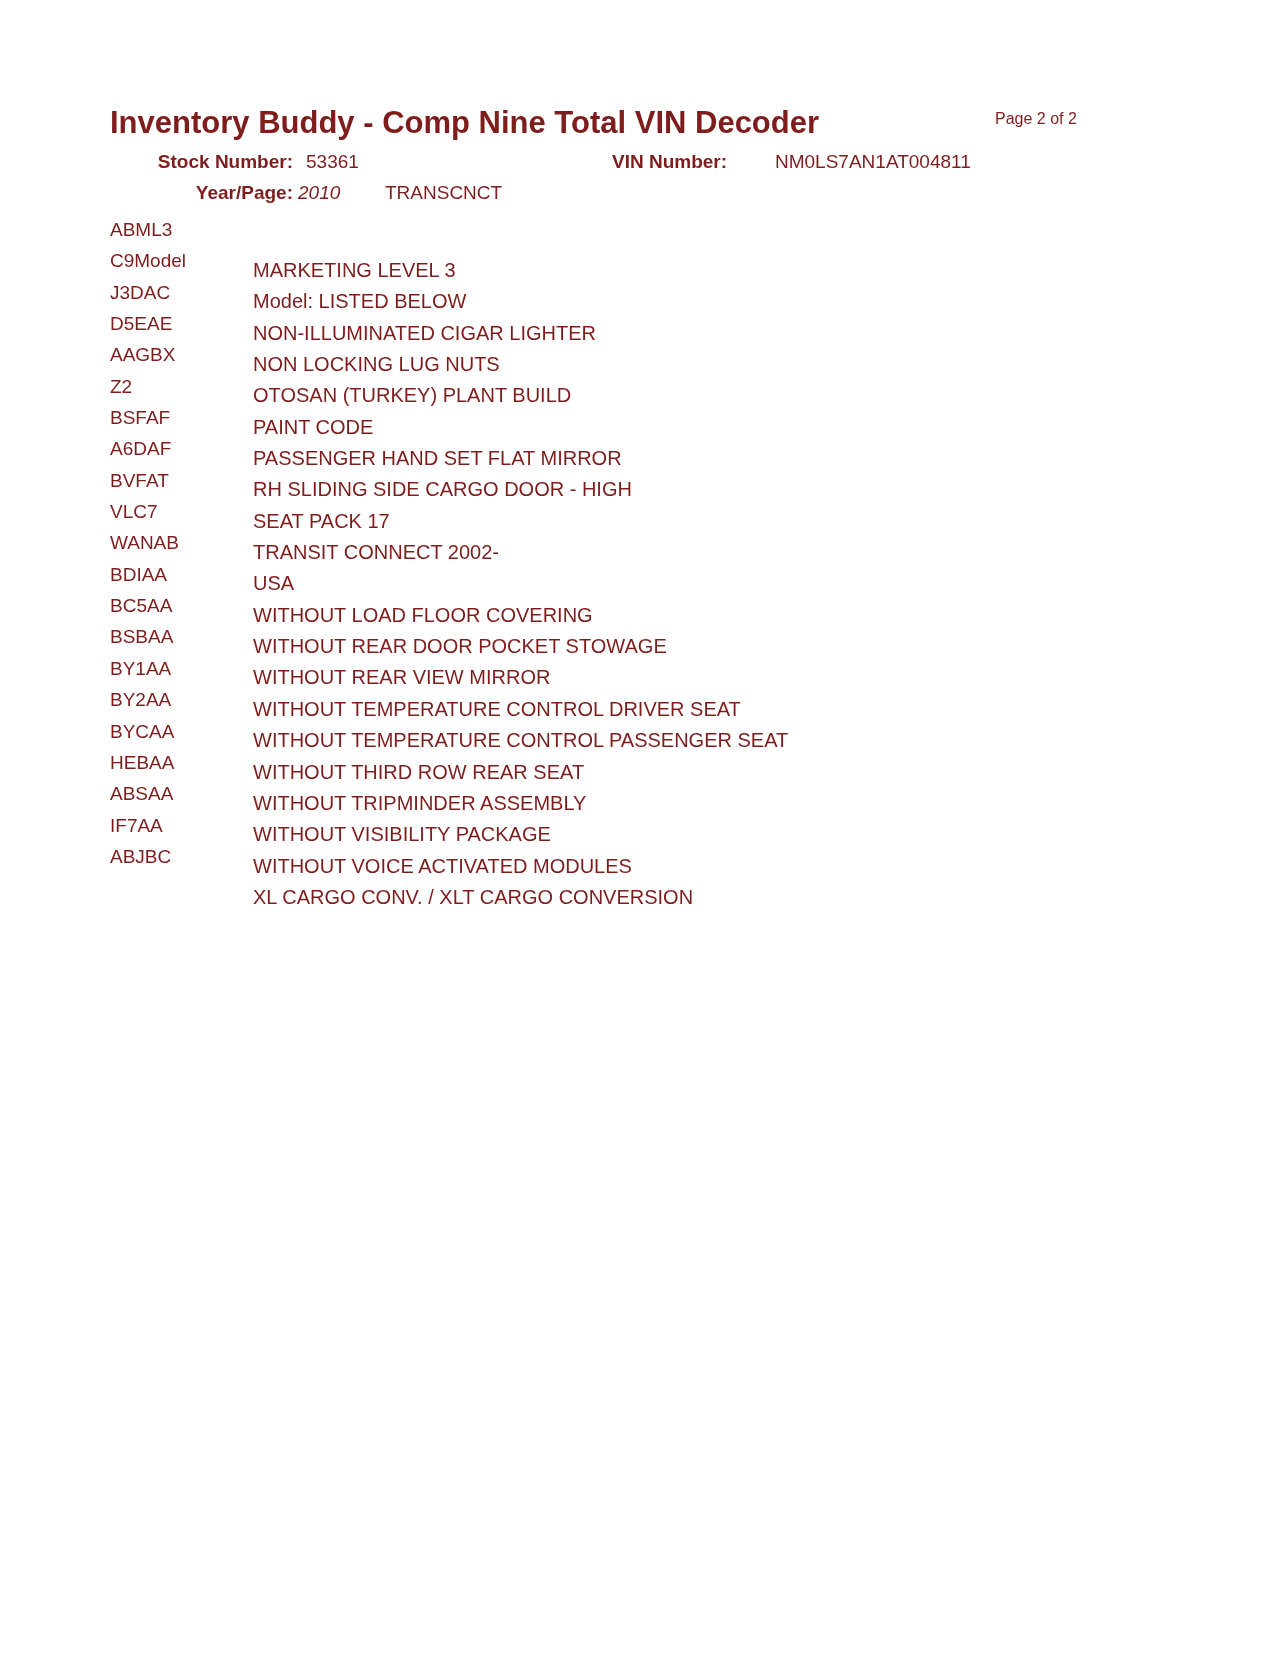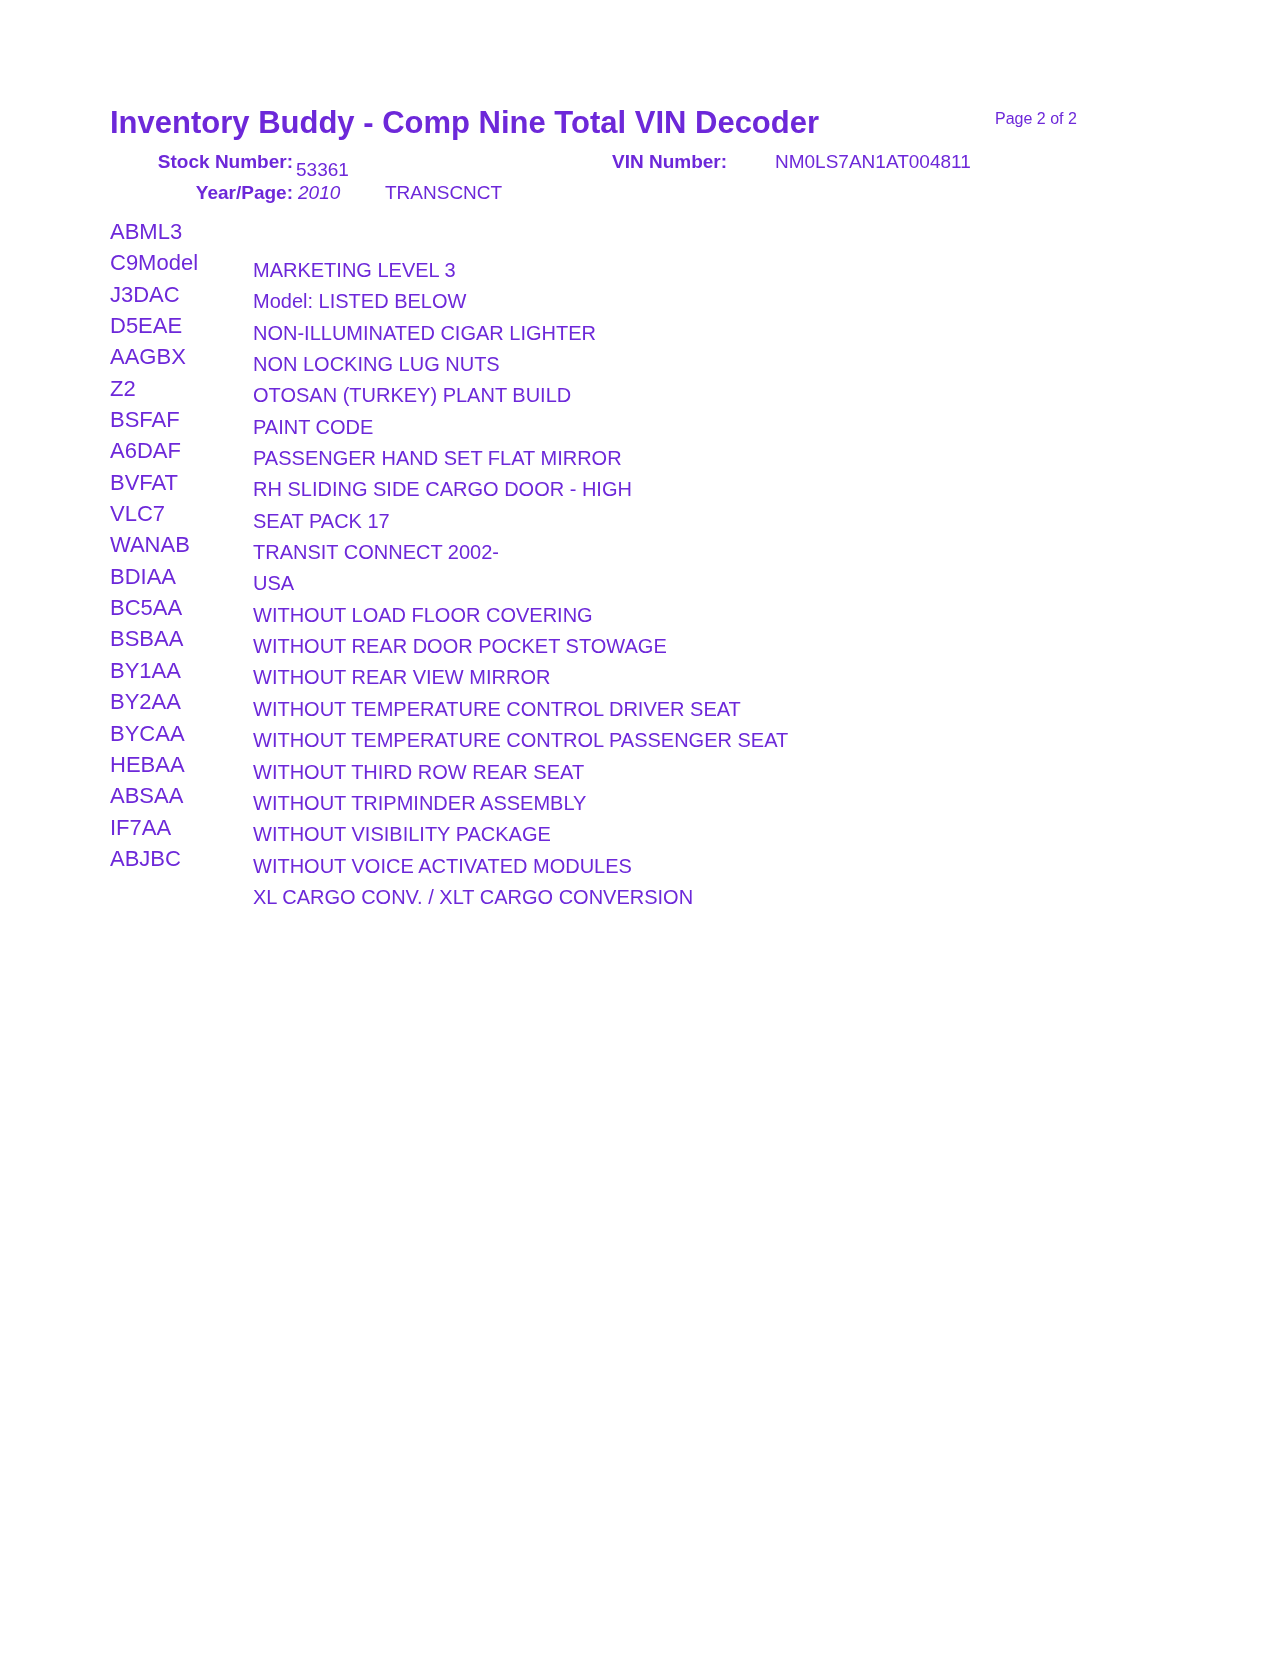--- a/index.html
+++ b/index.html
@@ -6,21 +6,21 @@
     margin: 0;
     padding: 0;
     background: #ffffff;
   }
   .page {
     position: relative;
     width: 1157px;
     height: 1656px;
     background: #ffffff;
     font-family: "Liberation Sans", sans-serif;
-    color: #6d28d9;
+    color: #7f1d1d;
     overflow: hidden;
   }
   .title {
     position: absolute;
     left: 110px;
     top: 105px;
     font-size: 31px;
     font-weight: bold;
     letter-spacing: 0px;
     white-space: nowrap;
@@ -57,41 +57,41 @@
     width: 1100px;
   }
   .option-row {
     display: flex;
     height: 31.35px;
     align-items: flex-start;
   }
   .option-code {
     width: 143px;
     flex: 0 0 143px;
-    font-size: 22px;
+    font-size: 19px;
     white-space: nowrap;
   }
   .option-desc {
     flex: 1;
     font-size: 20px;
     white-space: nowrap;
     margin-top: 40px;
   }
 </style>
 </head>
 <body>
 
 <div class="page">
 
   <div class="title">Inventory Buddy - Comp Nine Total VIN Decoder</div>
 
   <div class="page-indicator">Page 2 of 2</div>
 
   <div class="hdr-label right-align-285 row1">Stock Number:</div>
-  <div class="hdr-value row1" style="left:296px;margin-top:8px;">53361</div>
+  <div class="hdr-value row1" style="left:306px;">53361</div>
   <div class="hdr-label row1" style="left:612px;">VIN Number:</div>
   <div class="hdr-value row1" style="left:775px;">NM0LS7AN1AT004811</div>
 
   <div class="hdr-label right-align-285 row2">Year/Page:</div>
   <div class="hdr-value row2" style="left:298px;font-style:italic;">2010</div>
   <div class="hdr-value row2" style="left:385px;">TRANSCNCT</div>
 
   <div class="options">
     <div class="option-row">
       <div class="option-code">ABML3</div>

